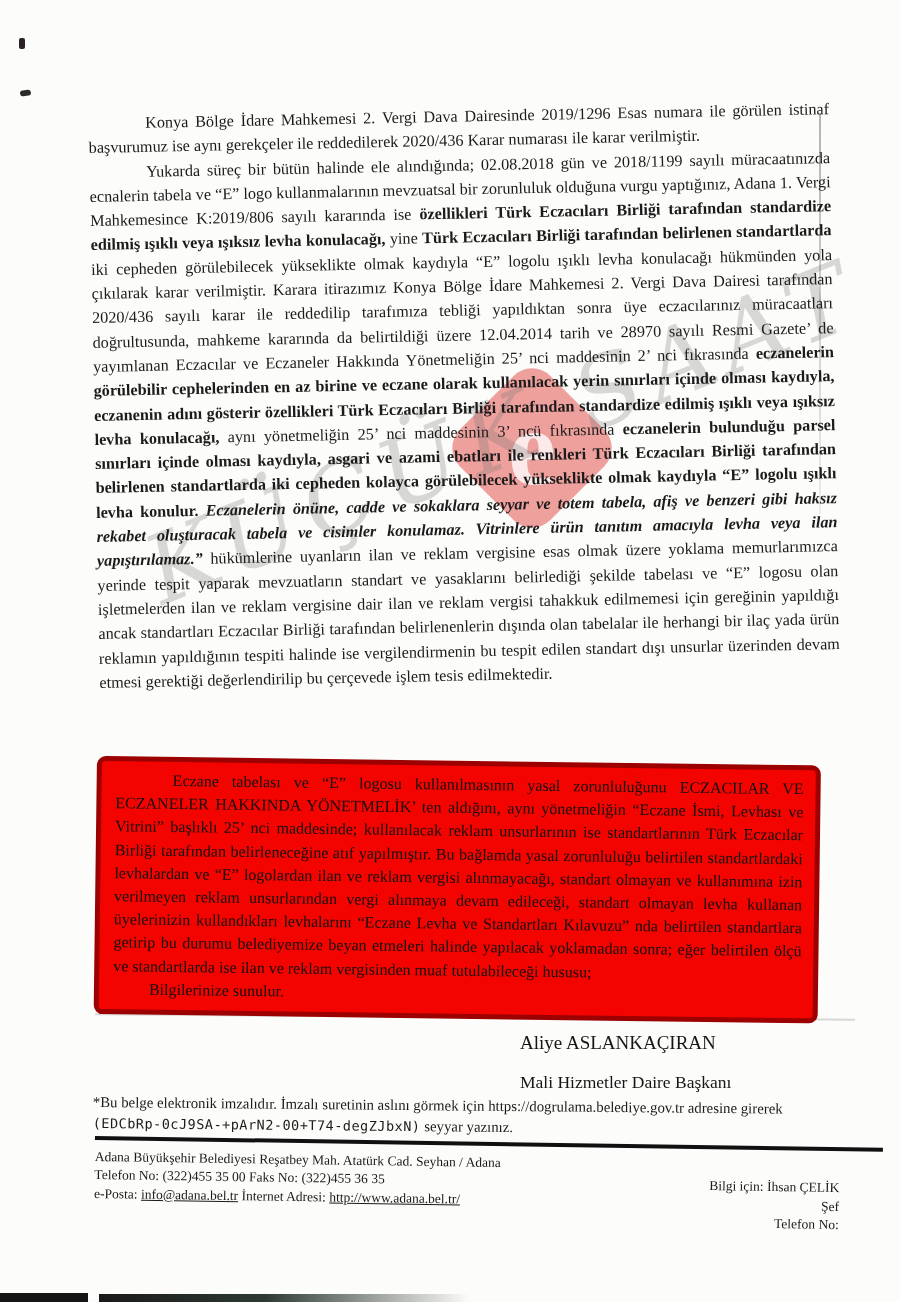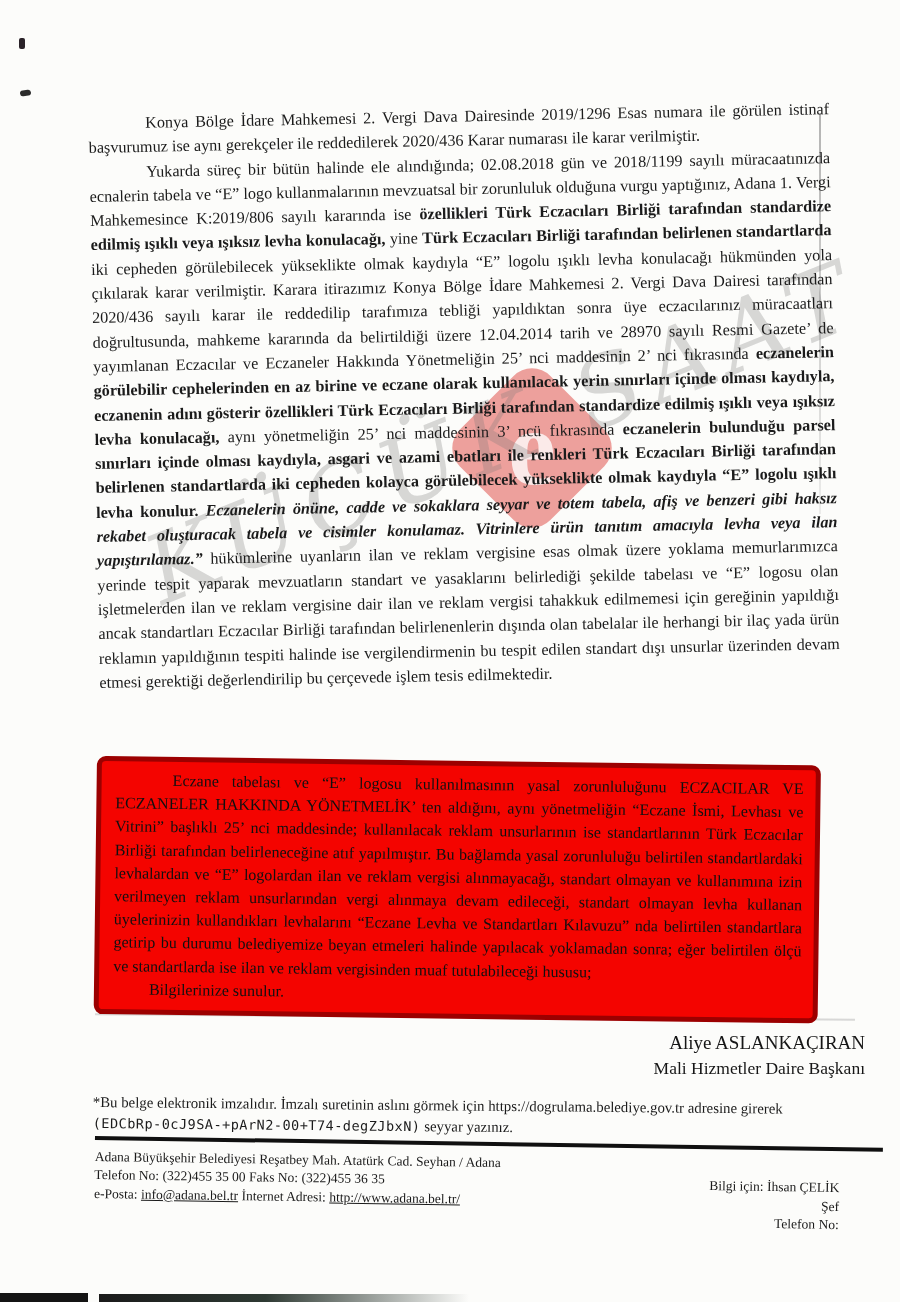--- a/index.html
+++ b/index.html
@@ -26,23 +26,23 @@
   .run-b{font-weight:700;}
   .run-bi{font-weight:700;font-style:italic;}
   .run-code{font-family:"DejaVu Sans Mono","Liberation Mono",monospace;font-size:13.5px;letter-spacing:.5px;}
 
   
   .redbox{position:absolute;left:97px;top:756px;width:688px;background:#f40400;border:5px solid #9c0000;border-radius:9px;padding:7px 12px 9px 14px;transform:rotate(.75deg);transform-origin:0 0;z-index:3;}
   .rb{font-size:16px;line-height:23.2px;color:#101010;}
   .closing{text-indent:36px;text-align:left;}
 
   
-  .signature{position:absolute;left:520px;top:1032px;width:345px;text-align:right;z-index:2;}
+  .signature{position:absolute;left:520px;top:1032px;width:345px;text-align:left;z-index:2;}
   .sig-name{font-size:19px;color:#161616;}
-  .sig-title{font-size:17.5px;color:#161616;margin-top:4px;}
+  .sig-title{font-size:17.5px;color:#161616;margin-top:18px;}
 
   
   .footnote{position:absolute;left:93px;top:1092px;width:748px;font-size:14.8px;line-height:21px;color:#1b1b1b;transform:rotate(.55deg);transform-origin:0 0;z-index:2;}
 
   
   .footer{position:absolute;left:95px;top:1136px;width:790px;transform:rotate(.85deg);transform-origin:0 0;z-index:2;}
   .footer-rule{width:788px;height:3.5px;background:#101010;}
   .footer-left{margin-top:8px;font-size:13.5px;line-height:18.5px;color:#1b1b1b;width:540px;}
   .footer-right{position:absolute;right:45px;top:32px;text-align:right;font-size:13.5px;line-height:18.5px;color:#1b1b1b;}
   .u{text-decoration:underline;}

